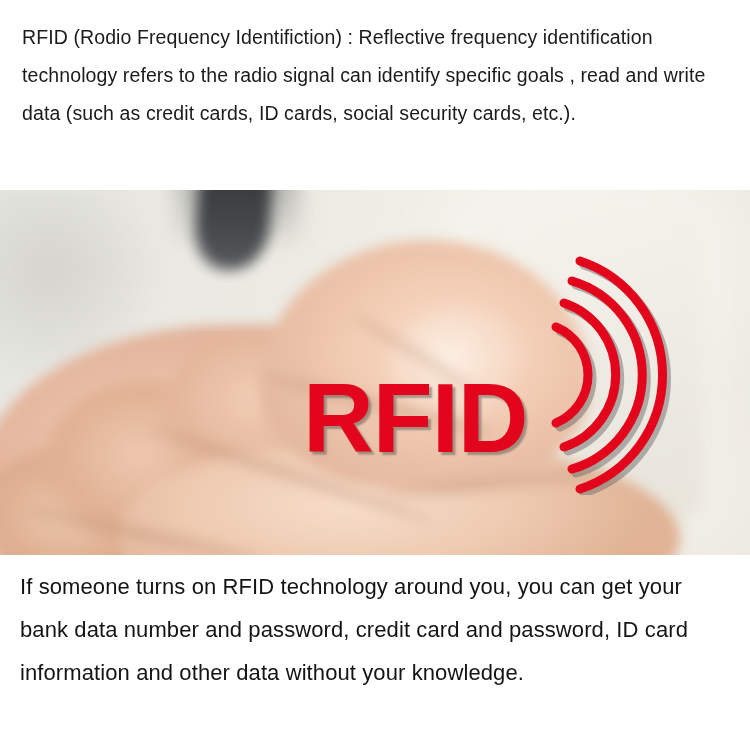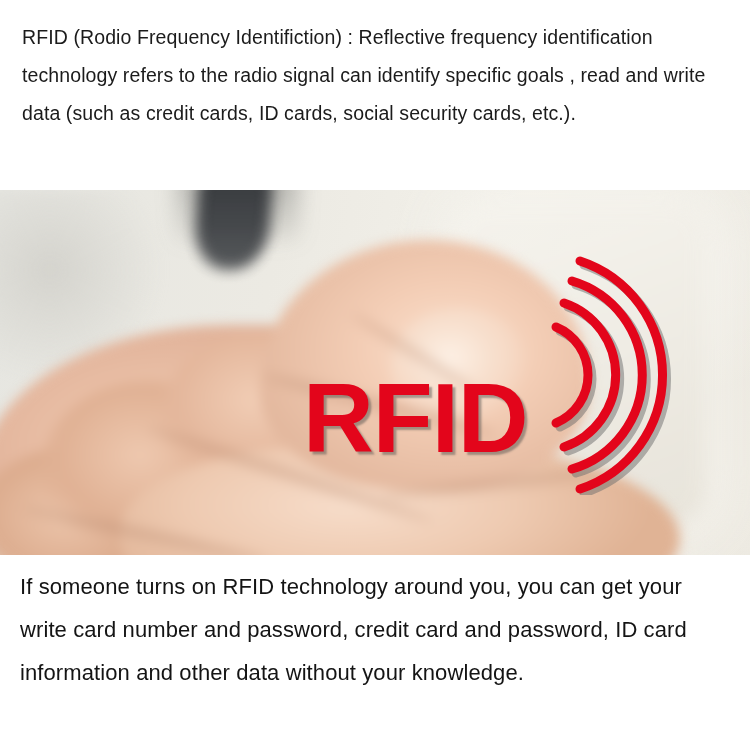--- a/index.html
+++ b/index.html
@@ -281,16 +281,16 @@
       <g fill="none" stroke="#E3051B" stroke-width="9" stroke-linecap="round">
         <path d="M 16 72 A 52 52 0 0 1 16 168"></path>
         <path d="M 24 48 A 76 76 0 0 1 24 192"></path>
         <path d="M 32 26 A 98 98 0 0 1 32 214"></path>
         <path d="M 40 6  A 120 120 0 0 1 40 234"></path>
       </g>
     </svg>
   </div>
 
   <div class="bottom-text">
-    <p>If someone turns on RFID technology around you, you can get your write card number and password, credit card and password, ID card information and other data without your knowledge.</p>
+    <p>If someone turns on RFID technology around you, you can get your bank data number and password, credit card and password, ID card information and other data without your knowledge.</p>
   </div>
 
 </div>
 
 </body></html>

